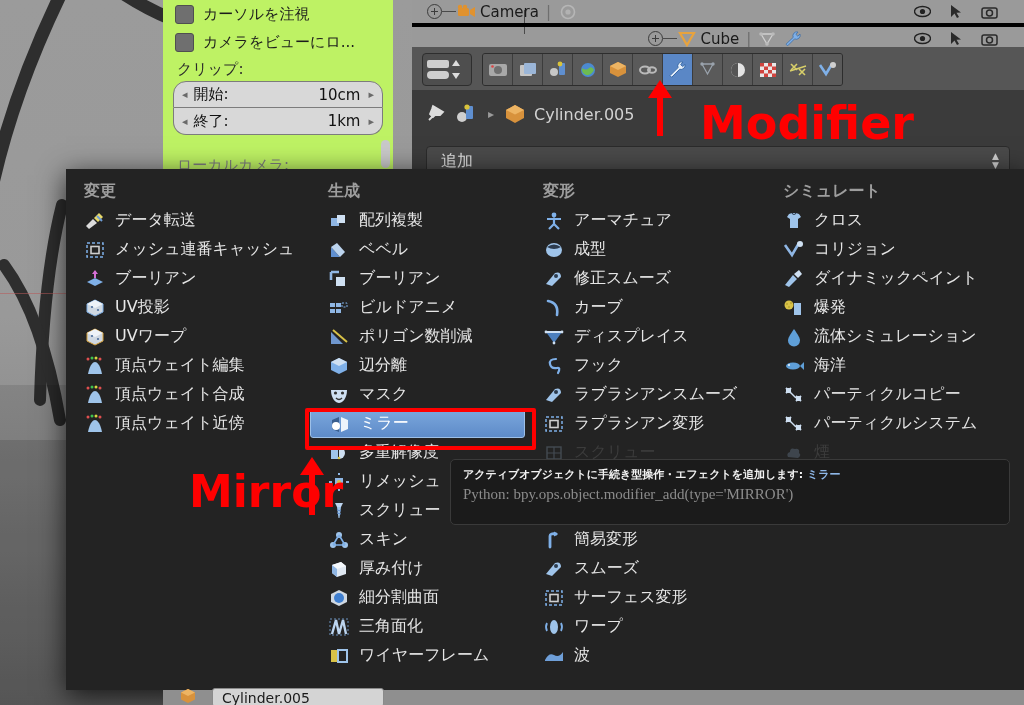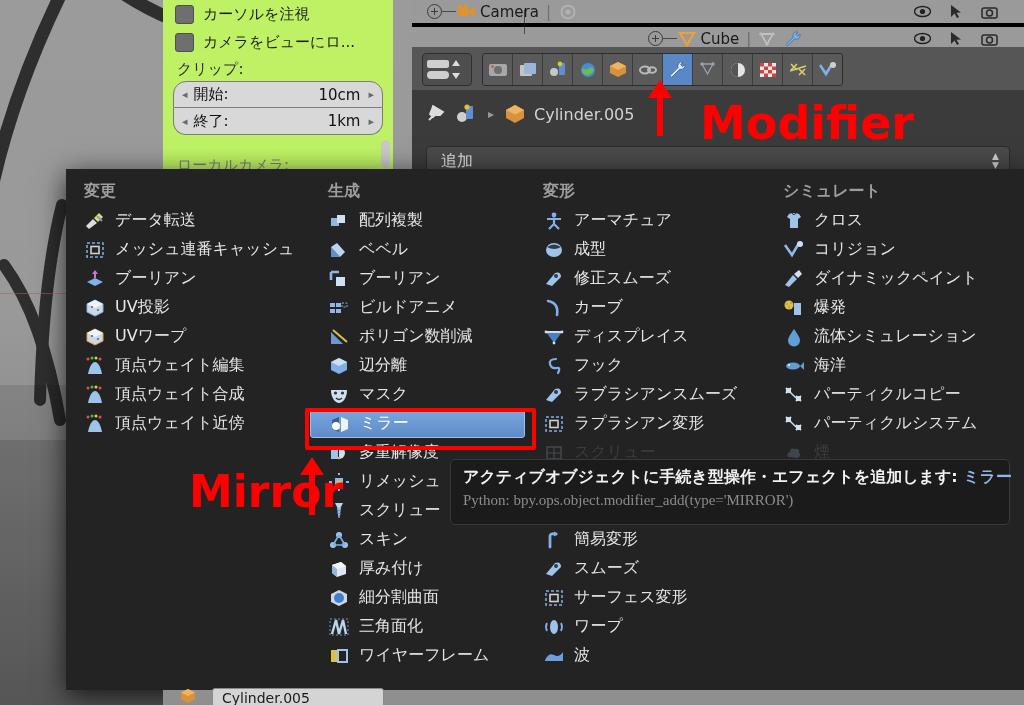--- a/index.html
+++ b/index.html
@@ -69,21 +69,21 @@
   .mi.dim{color:#3c3c3c;}
   .mi .ic{width:22px;height:20px;margin-right:9px;flex:0 0 auto;display:inline-block;}
   .col-modify{left:0;width:244px;}
   .col-generate{left:244px;width:215px;}
   .col-deform{left:459px;width:240px;}
   .col-simulate{left:699px;width:259px;}
 
   
   .tooltip{position:absolute;left:450px;top:459px;width:560px;height:66px;background:#1b1b1b;
     border:1px solid #3a3a3a;border-radius:5px;box-sizing:border-box;padding:7px 12px;}
-  .tt1{font-size:16px;font-weight:bold;color:#f2f2f2;white-space:nowrap;}
+  .tt1{font-size:11px;font-weight:bold;color:#f2f2f2;white-space:nowrap;}
   .tt1 .em{color:#8fb8e8;font-weight:bold;}
   .tt2{font-size:15px;color:#8c8c8c;font-family:Liberation Serif, serif;margin-top:4px;}
 
   
   .anno{position:absolute;color:#ff0000;font-weight:bold;}
   .anno-modifier{left:700px;top:96px;font-size:46px;letter-spacing:0px;}
   .anno-mirror{left:178px;top:466px;font-size:44px;margin-left:11px;}
 
   
   .npanel{position:absolute;left:163px;top:0;width:230px;height:174px;background:#bef264;}

